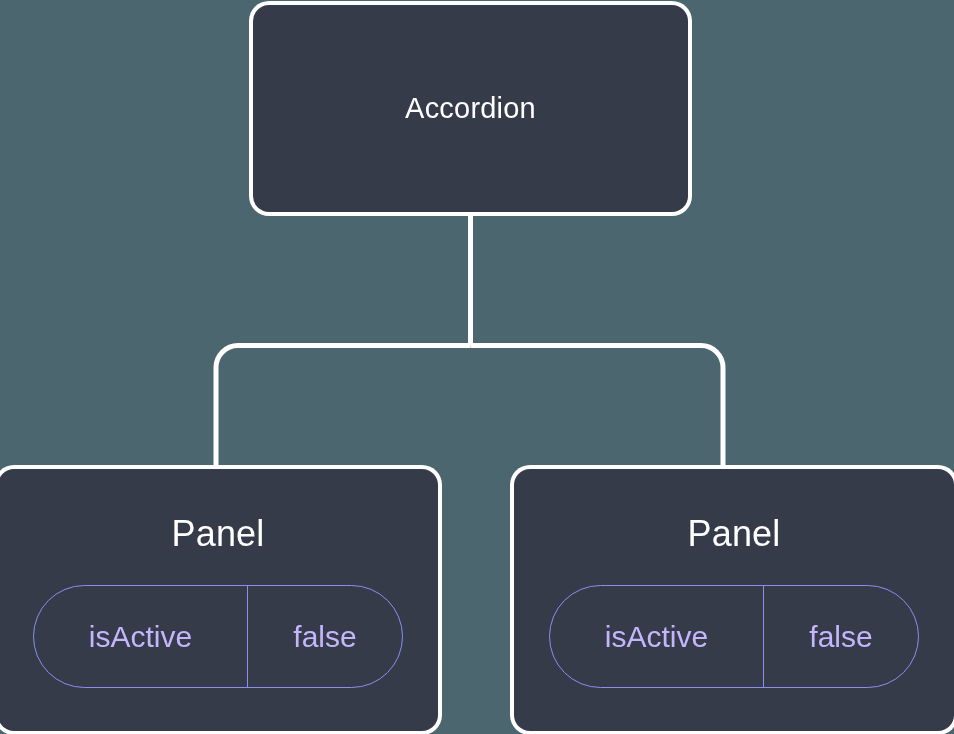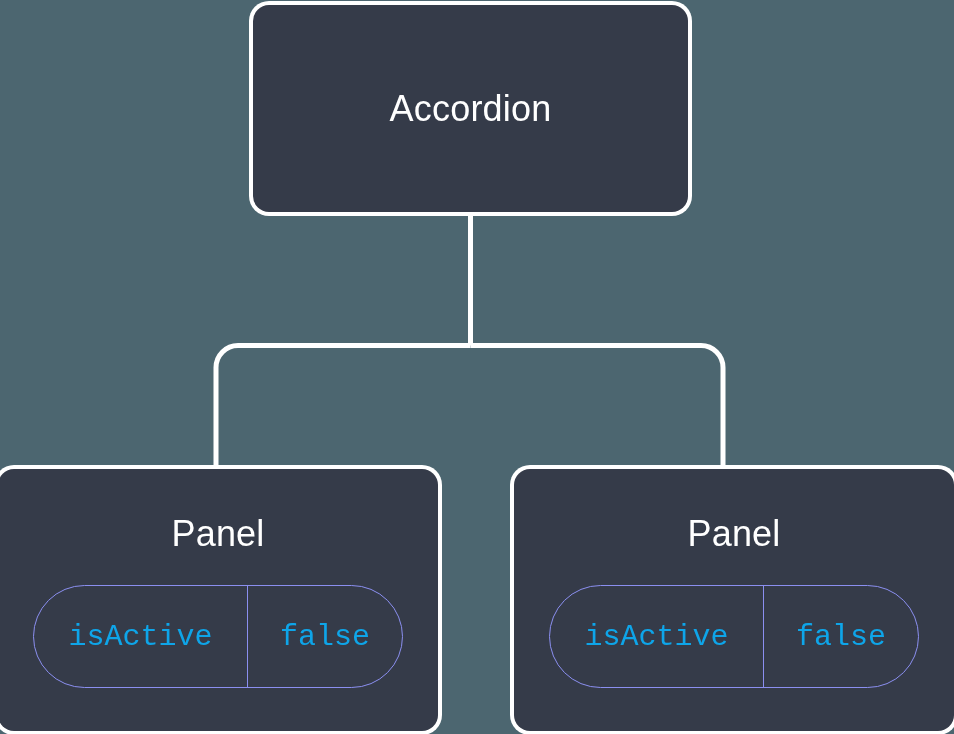--- a/index.html
+++ b/index.html
@@ -51,21 +51,21 @@
     left: 253px;
     top: 5px;
     width: 435px;
     height: 207px;
     justify-content: center;
     border-radius: 16px;
   }
 
   .node-title {
     color: #ffffff;
-    font-size: 36px;
+    font-size: 29px;
     font-weight: 300;
     letter-spacing: 0.2px;
     line-height: 1;
     white-space: nowrap;
   }
 
   .node-child {
     top: 469px;
     width: 440px;
     height: 262px;
@@ -90,26 +90,25 @@
     border-radius: 52px;
     display: flex;
     align-items: stretch;
     overflow: hidden;
   }
 
   .prop-cell {
     display: flex;
     align-items: center;
     justify-content: center;
-    color: #0ea5e9;
+    color: #c4b5fd;
     font-size: 30px;
     font-weight: 300;
     line-height: 1;
     white-space: nowrap;
-    font-family: Liberation Mono, monospace;
   }
 
   .prop-key {
     flex: 0 0 213px;
     border-right: 1.6px solid #8b8ff0;
   }
 
   .prop-value {
     flex: 1 1 auto;
   }

